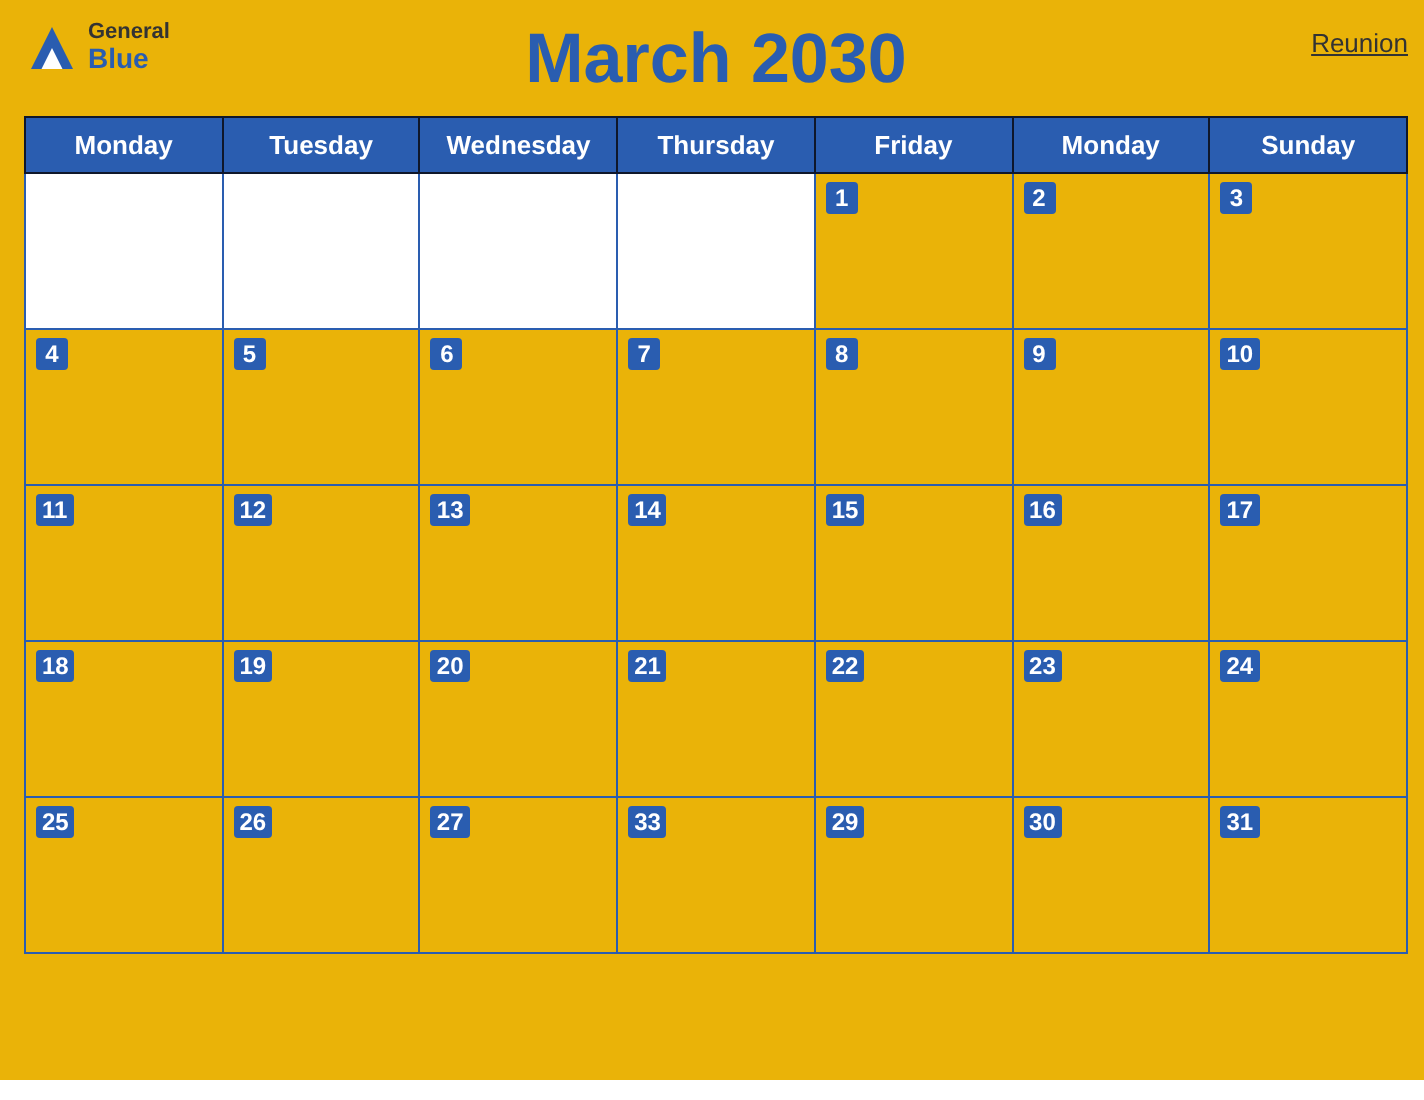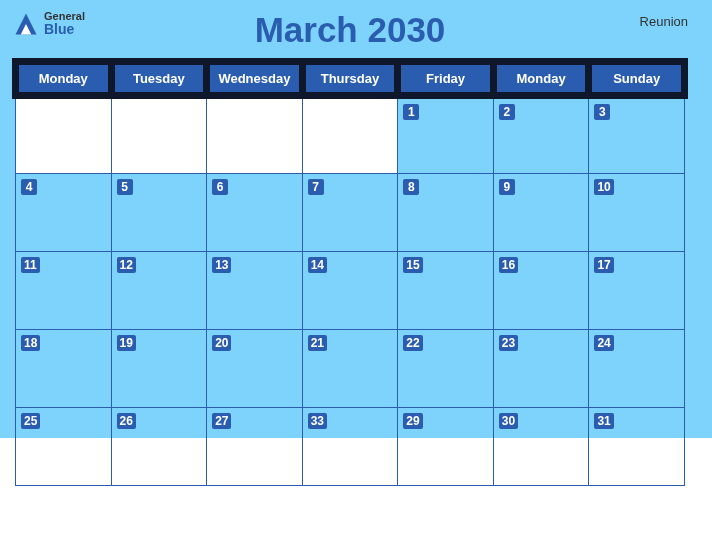--- a/index.html
+++ b/index.html
@@ -5,23 +5,23 @@
     * { box-sizing: border-box; margin: 0; padding: 0; }
     body {
       font-family: Arial, sans-serif;
       background: #fff;
       width: 712px;
       height: 550px;
       overflow: hidden;
     }
     .calendar-container {
       width: 712px;
-      height: 438px;
-      background: #7dd3fc;
-      padding: 10px 24px 12px 12px;
+      height: 540px;
+      background: #eab308;
+      padding: 10px 8px 12px 12px;
     }
     .calendar-header {
       display: flex;
       align-items: flex-start;
       justify-content: center;
       position: relative;
       margin-bottom: 8px;
     }
     .logo-area {
       position: absolute;
@@ -55,34 +55,35 @@
       font-weight: bold;
       color: #2a5db0;
       text-align: center;
     }
     .region-label {
       position: absolute;
       right: 0;
       top: 4px;
       font-size: 13px;
       color: #333;
+      text-decoration: underline;
     }
     .calendar-grid {
       width: 100%;
       border-collapse: collapse;
       border: 1px solid #2a5db0;
     }
     .calendar-grid th {
       background-color: #2a5db0;
       color: #fff;
       font-size: 13px;
       font-weight: bold;
       padding: 6px 2px;
       text-align: center;
-      border: 7px solid #0f172a;
+      border: 1px solid #0f172a;
     }
     .calendar-grid td {
       border: 1px solid #2a5db0;
       vertical-align: top;
       padding: 3px 5px;
       height: 78px;
       width: calc(100% / 7);
     }
     .day-number {
       font-size: 12px;

